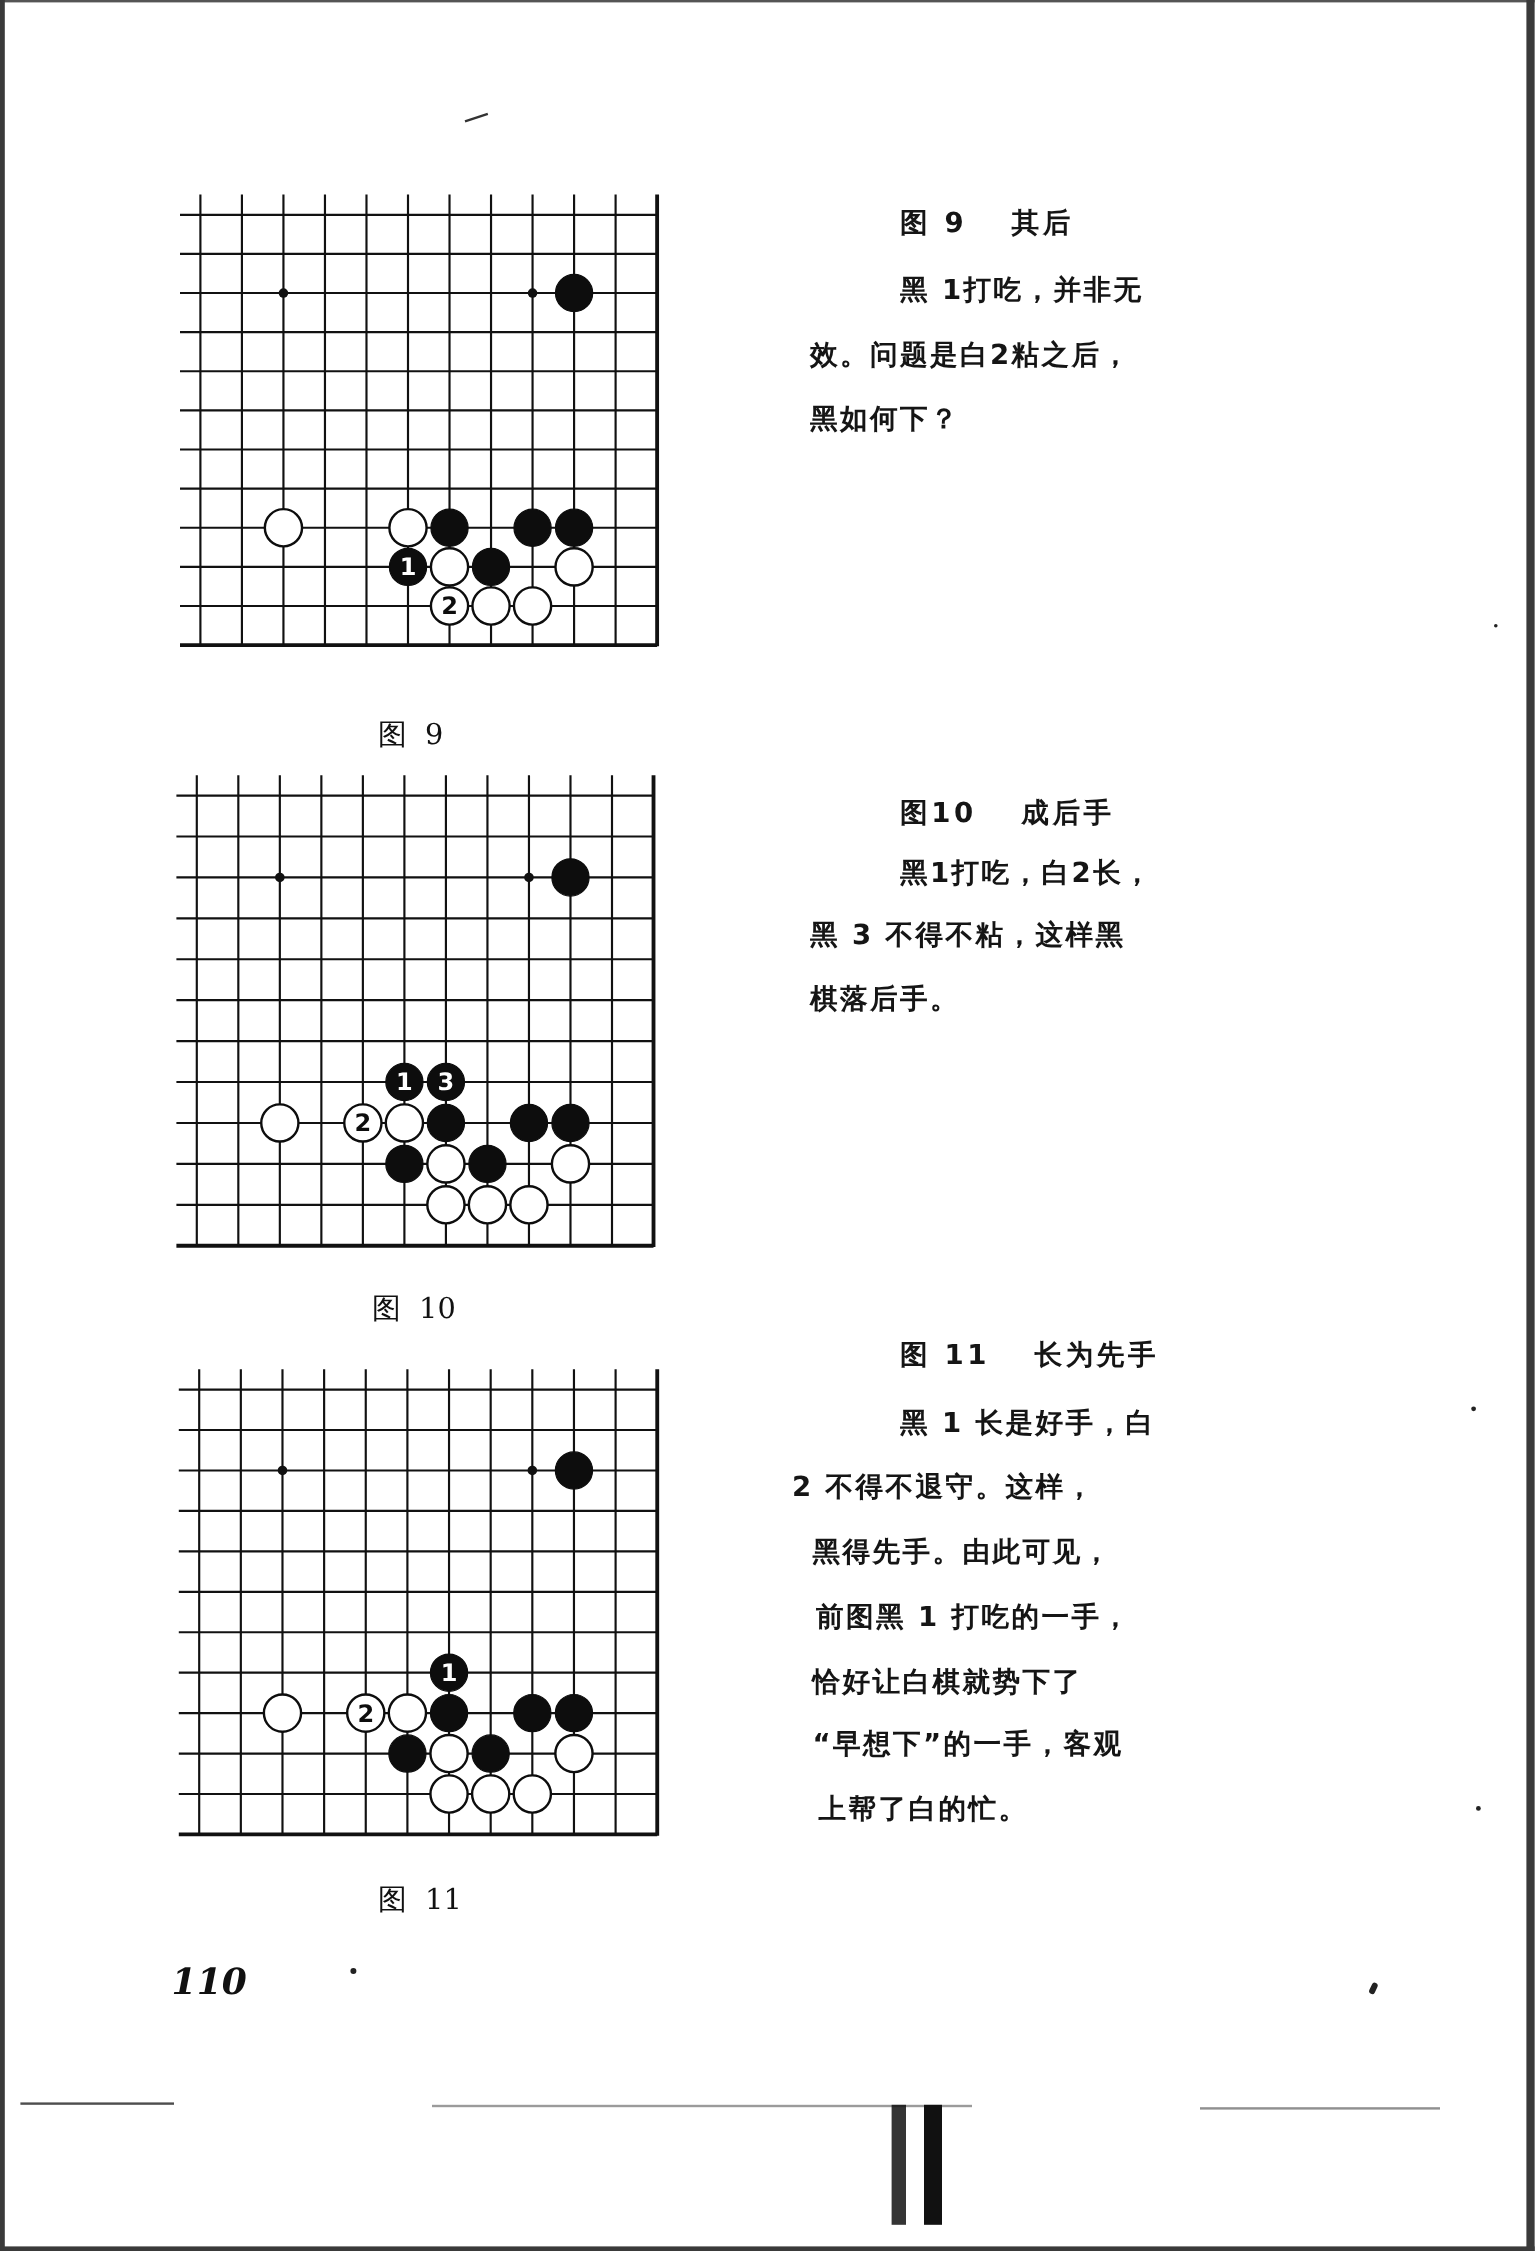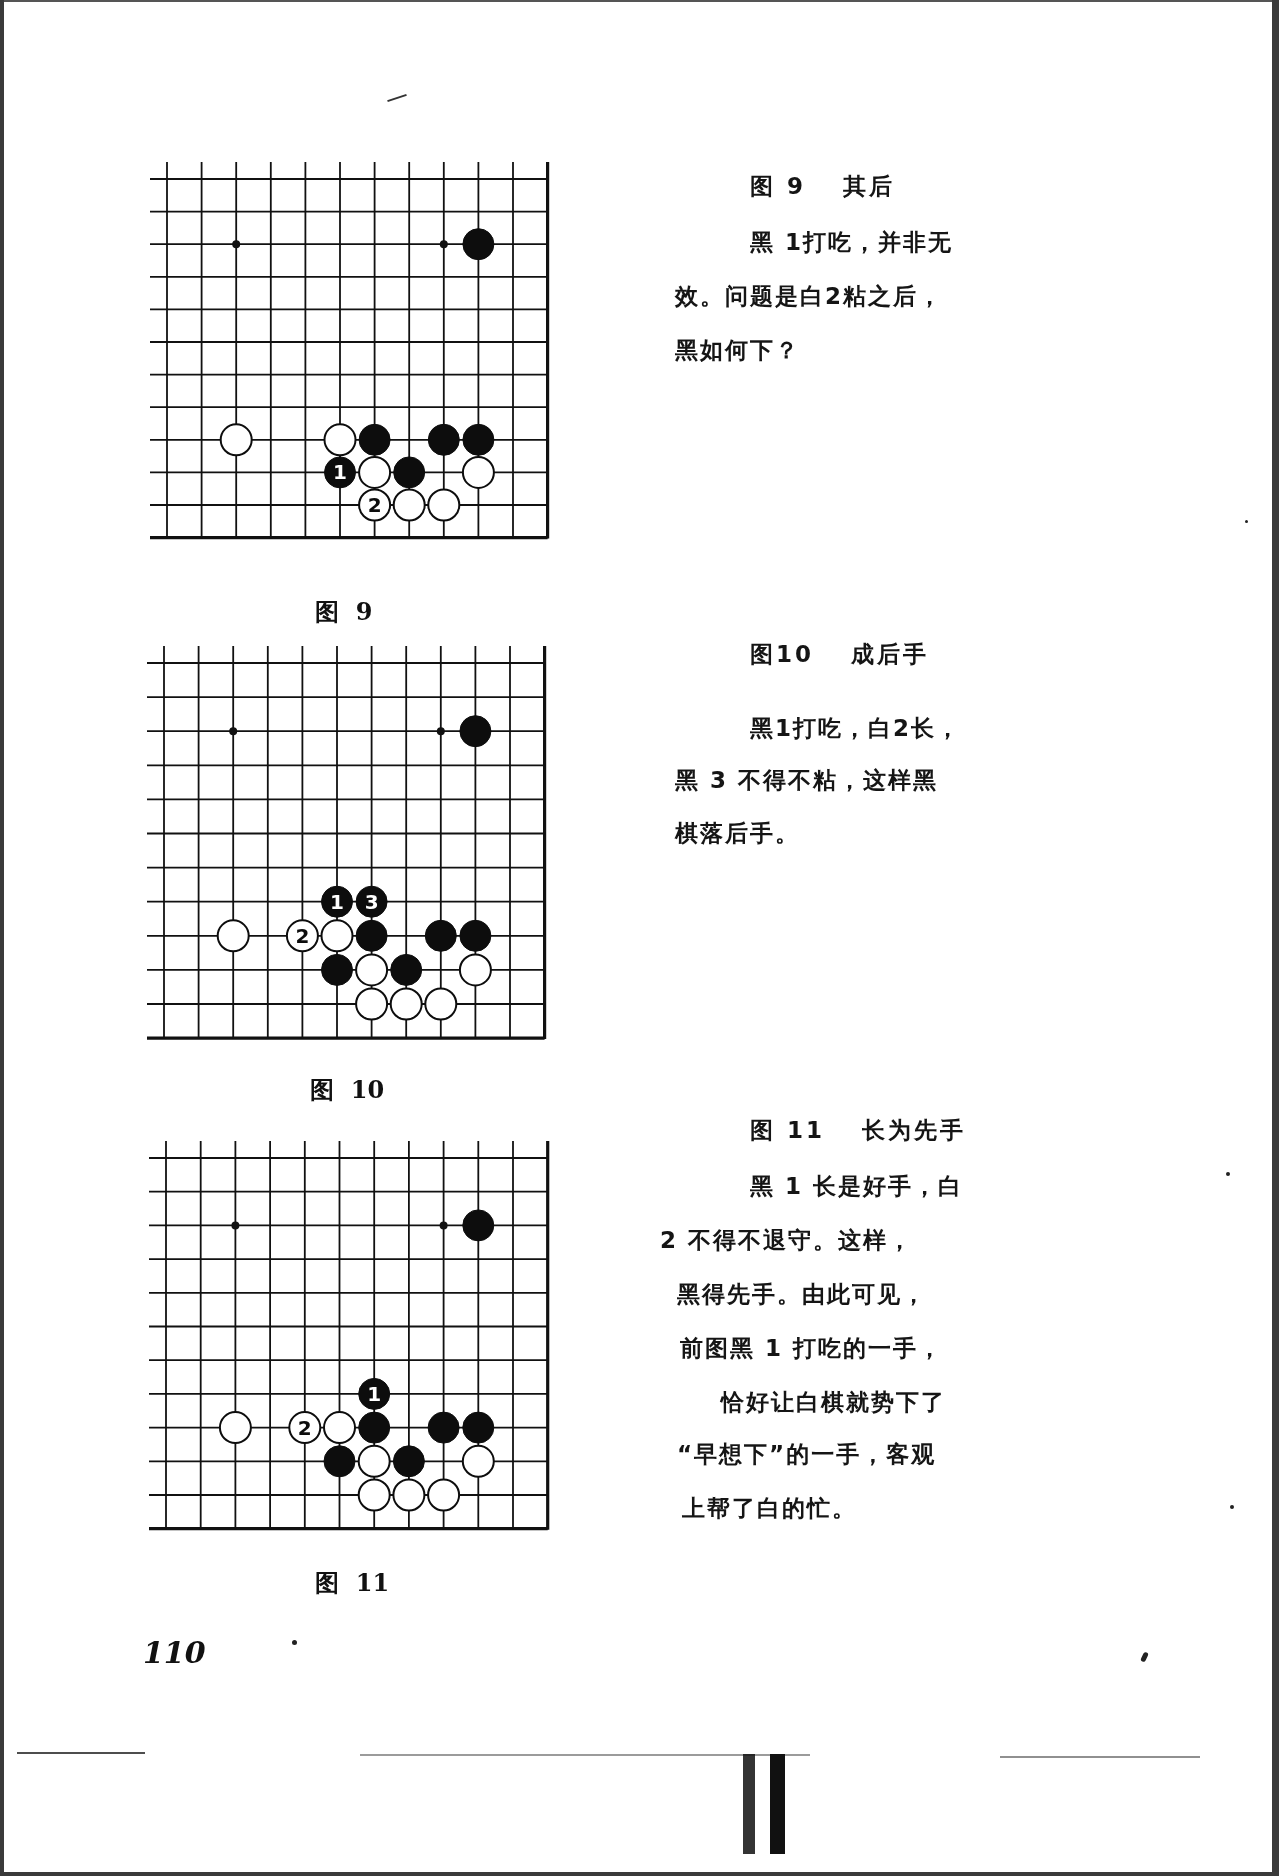--- a/index.html
+++ b/index.html
@@ -11,21 +11,21 @@
     }
     .frame-left { position: absolute; left: 0; top: 0; width: 4px; height: 1876px; background: #3a3a3a; }
     .frame-right { position: absolute; right: 0; top: 0; width: 7px; height: 1876px; background: #3a3a3a; }
     .frame-top { position: absolute; left: 0; top: 0; width: 1279px; height: 2px; background: #555; }
     .frame-bottom { position: absolute; left: 0; bottom: 0; width: 1279px; height: 4px; background: #3a3a3a; }
 
     .board { position: absolute; }
     .board svg { display: block; overflow: visible; }
 
     .caption {
-      position: absolute; font-size: 24px; font-weight: bold; white-space: pre;
+      position: absolute; font-size: 24px; font-weight: normal; white-space: pre;
       font-family: "DejaVu Serif", serif;
     }
     .text-block { position: absolute; }
     .text-line {
       position: absolute; white-space: pre; font-size: 23px; line-height: 36px;
       font-family: "DejaVu Sans", sans-serif; font-weight: bold; letter-spacing: 2px;
       color: #151515;
     }
     .text-line.heading { letter-spacing: 3px; }
 
@@ -203,21 +203,21 @@
       <g>
         <circle cx="406.20000000000005" cy="1004" r="15.5" fill="#ffffff" stroke="#0d0d0d" stroke-width="2"></circle>
       </g>
       <g>
         <circle cx="440.8" cy="1004" r="15.5" fill="#ffffff" stroke="#0d0d0d" stroke-width="2"></circle>
       </g>
     </svg>
   </div>
 <div class="caption" style="left:310px;top:1074px;">图  10</div>
 <div class="text-block">
-  <div class="text-line heading" style="left:750px;top:636px;">图10　 成后手</div>
+  <div class="text-line heading" style="left:750px;top:660px;">图10　 成后手</div>
   <div class="text-line" style="left:750px;top:710px;">黑1打吃，白2长，</div>
   <div class="text-line" style="left:675px;top:762px;">黑 3 不得不粘，这样黑</div>
   <div class="text-line" style="left:675px;top:815px;">棋落后手。</div>
 </div>
 
 <div class="board" id="board-fig11" style="left:0;top:0;">
     <svg width="1279" height="1876" style="position: absolute; left: 0px; top: 0px;">
       <line x1="149" x2="547.7" y1="1158" y2="1158" stroke="#111" stroke-width="1.8"></line>
       <line x1="149" x2="547.7" y1="1191.7" y2="1191.7" stroke="#111" stroke-width="1.8"></line>
       <line x1="149" x2="547.7" y1="1225.4" y2="1225.4" stroke="#111" stroke-width="1.8"></line>
@@ -293,21 +293,21 @@
       </g>
     </svg>
   </div>
 <div class="caption" style="left:315px;top:1567px;">图  11</div>
 <div class="text-block">
   <div class="text-line heading" style="left:750px;top:1112px;">图 11　 长为先手</div>
   <div class="text-line" style="left:750px;top:1168px;">黑 1 长是好手，白</div>
   <div class="text-line" style="left:660px;top:1222px;">2 不得不退守。这样，</div>
   <div class="text-line" style="left:677px;top:1276px;">黑得先手。由此可见，</div>
   <div class="text-line" style="left:680px;top:1330px;">前图黑 1 打吃的一手，</div>
-  <div class="text-line" style="left:677px;top:1384px;margin-left:44px;">恰好让白棋就势下了</div>
+  <div class="text-line" style="left:677px;top:1384px;">恰好让白棋就势下了</div>
   <div class="text-line" style="left:677px;top:1436px;">“早想下”的一手，客观</div>
   <div class="text-line" style="left:682px;top:1490px;">上帮了白的忙。</div>
 </div>
 
 <div class="page-number">110</div>
 
 <div class="scan-line" style="left:17px;top:1752px;width:128px;"></div>
 <div class="scan-line" style="left:360px;top:1754px;width:450px;opacity:0.45;"></div>
 <div class="scan-line" style="left:1000px;top:1756px;width:200px;opacity:0.5;"></div>
 <div class="scan-bar" style="left:743px;top:1754px;width:12px;height:100px;opacity:0.85;"></div>

